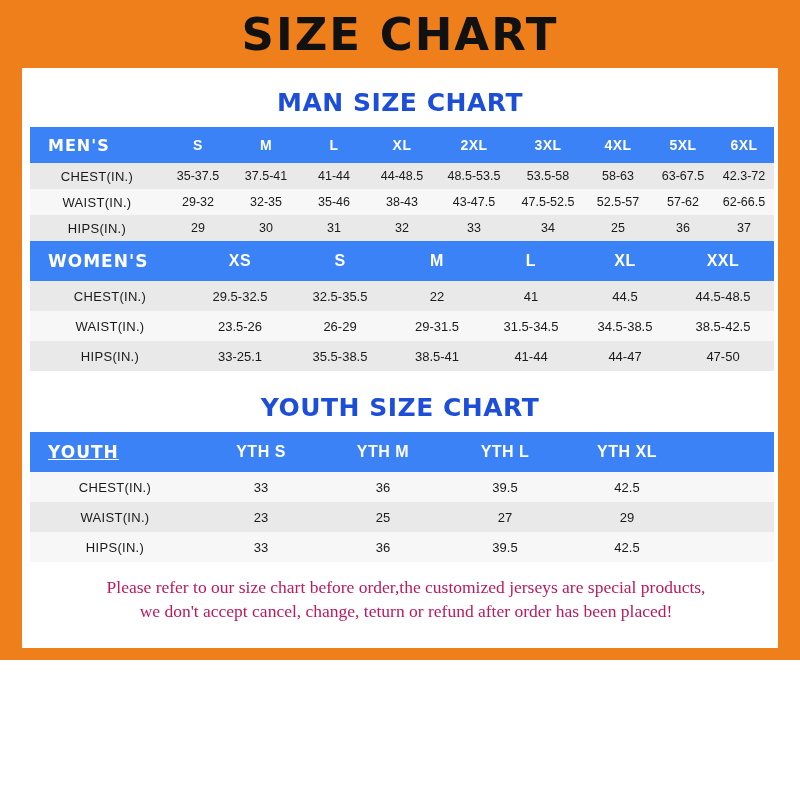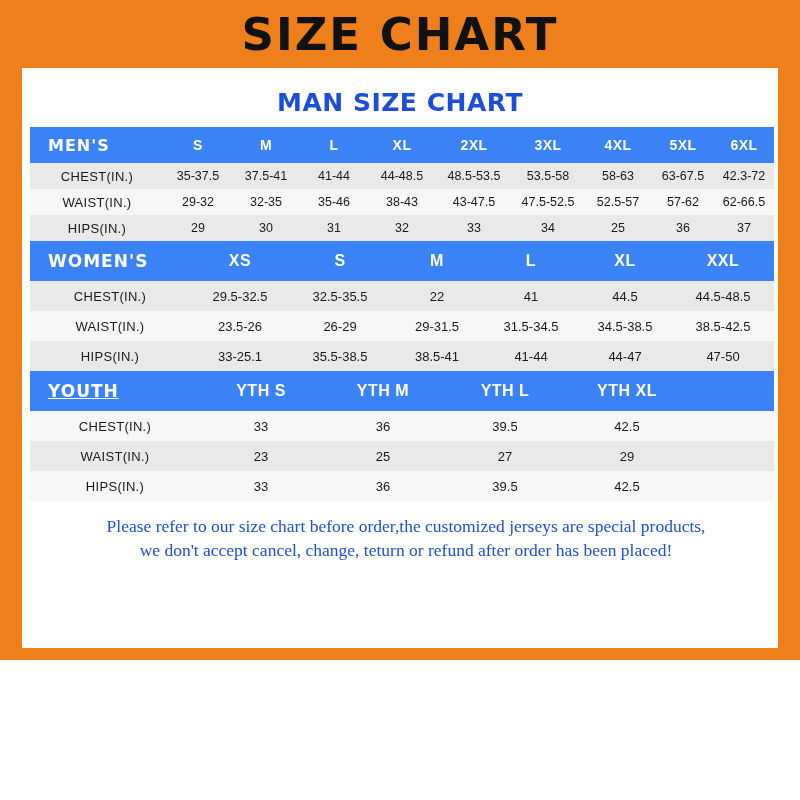--- a/index.html
+++ b/index.html
@@ -102,21 +102,21 @@
   #women-table thead th { height: 40px; font-size: 16px; margin-top: 36px; }
   #women-table thead th.rowlabel { font-size: 17px; }
   #youth-table th, #youth-table td { height: 30px; font-size: 13px; }
   #youth-table thead th { height: 40px; font-size: 16px; }
   #youth-table thead th.rowlabel { font-size: 17px; text-decoration: underline; }
 
   .footer-note {
     margin: 14px auto 0 auto;
     width: 752px;
     text-align: center;
-    color: #1d4ed8;
+    color: #be185d;
     font-family: "Liberation Serif", serif;
     font-size: 17.5px;
     line-height: 1.35;
   }
   .footer-note .line { display: block; }
   .bottom-bar {
     height: 12px;
     flex: 0 0 12px;
     background: #ef7f1a;
     margin: 0 -22px;
@@ -247,20 +247,21 @@
           <td>33-25.1</td>
           <td>35.5-38.5</td>
           <td>38.5-41</td>
           <td>41-44</td>
           <td>44-47</td>
           <td>47-50</td>
         </tr>
       </tbody>
     </table>
 
+    <div class="section-title t3">YOUTH SIZE CHART</div>
     <table class="size-table" id="youth-table">
       <colgroup>
         <col style="width:170px">
         <col style="width:122px">
           <col style="width:122px">
           <col style="width:122px">
           <col style="width:122px">
         <col style="width:86px">
       </colgroup>
       <thead>

